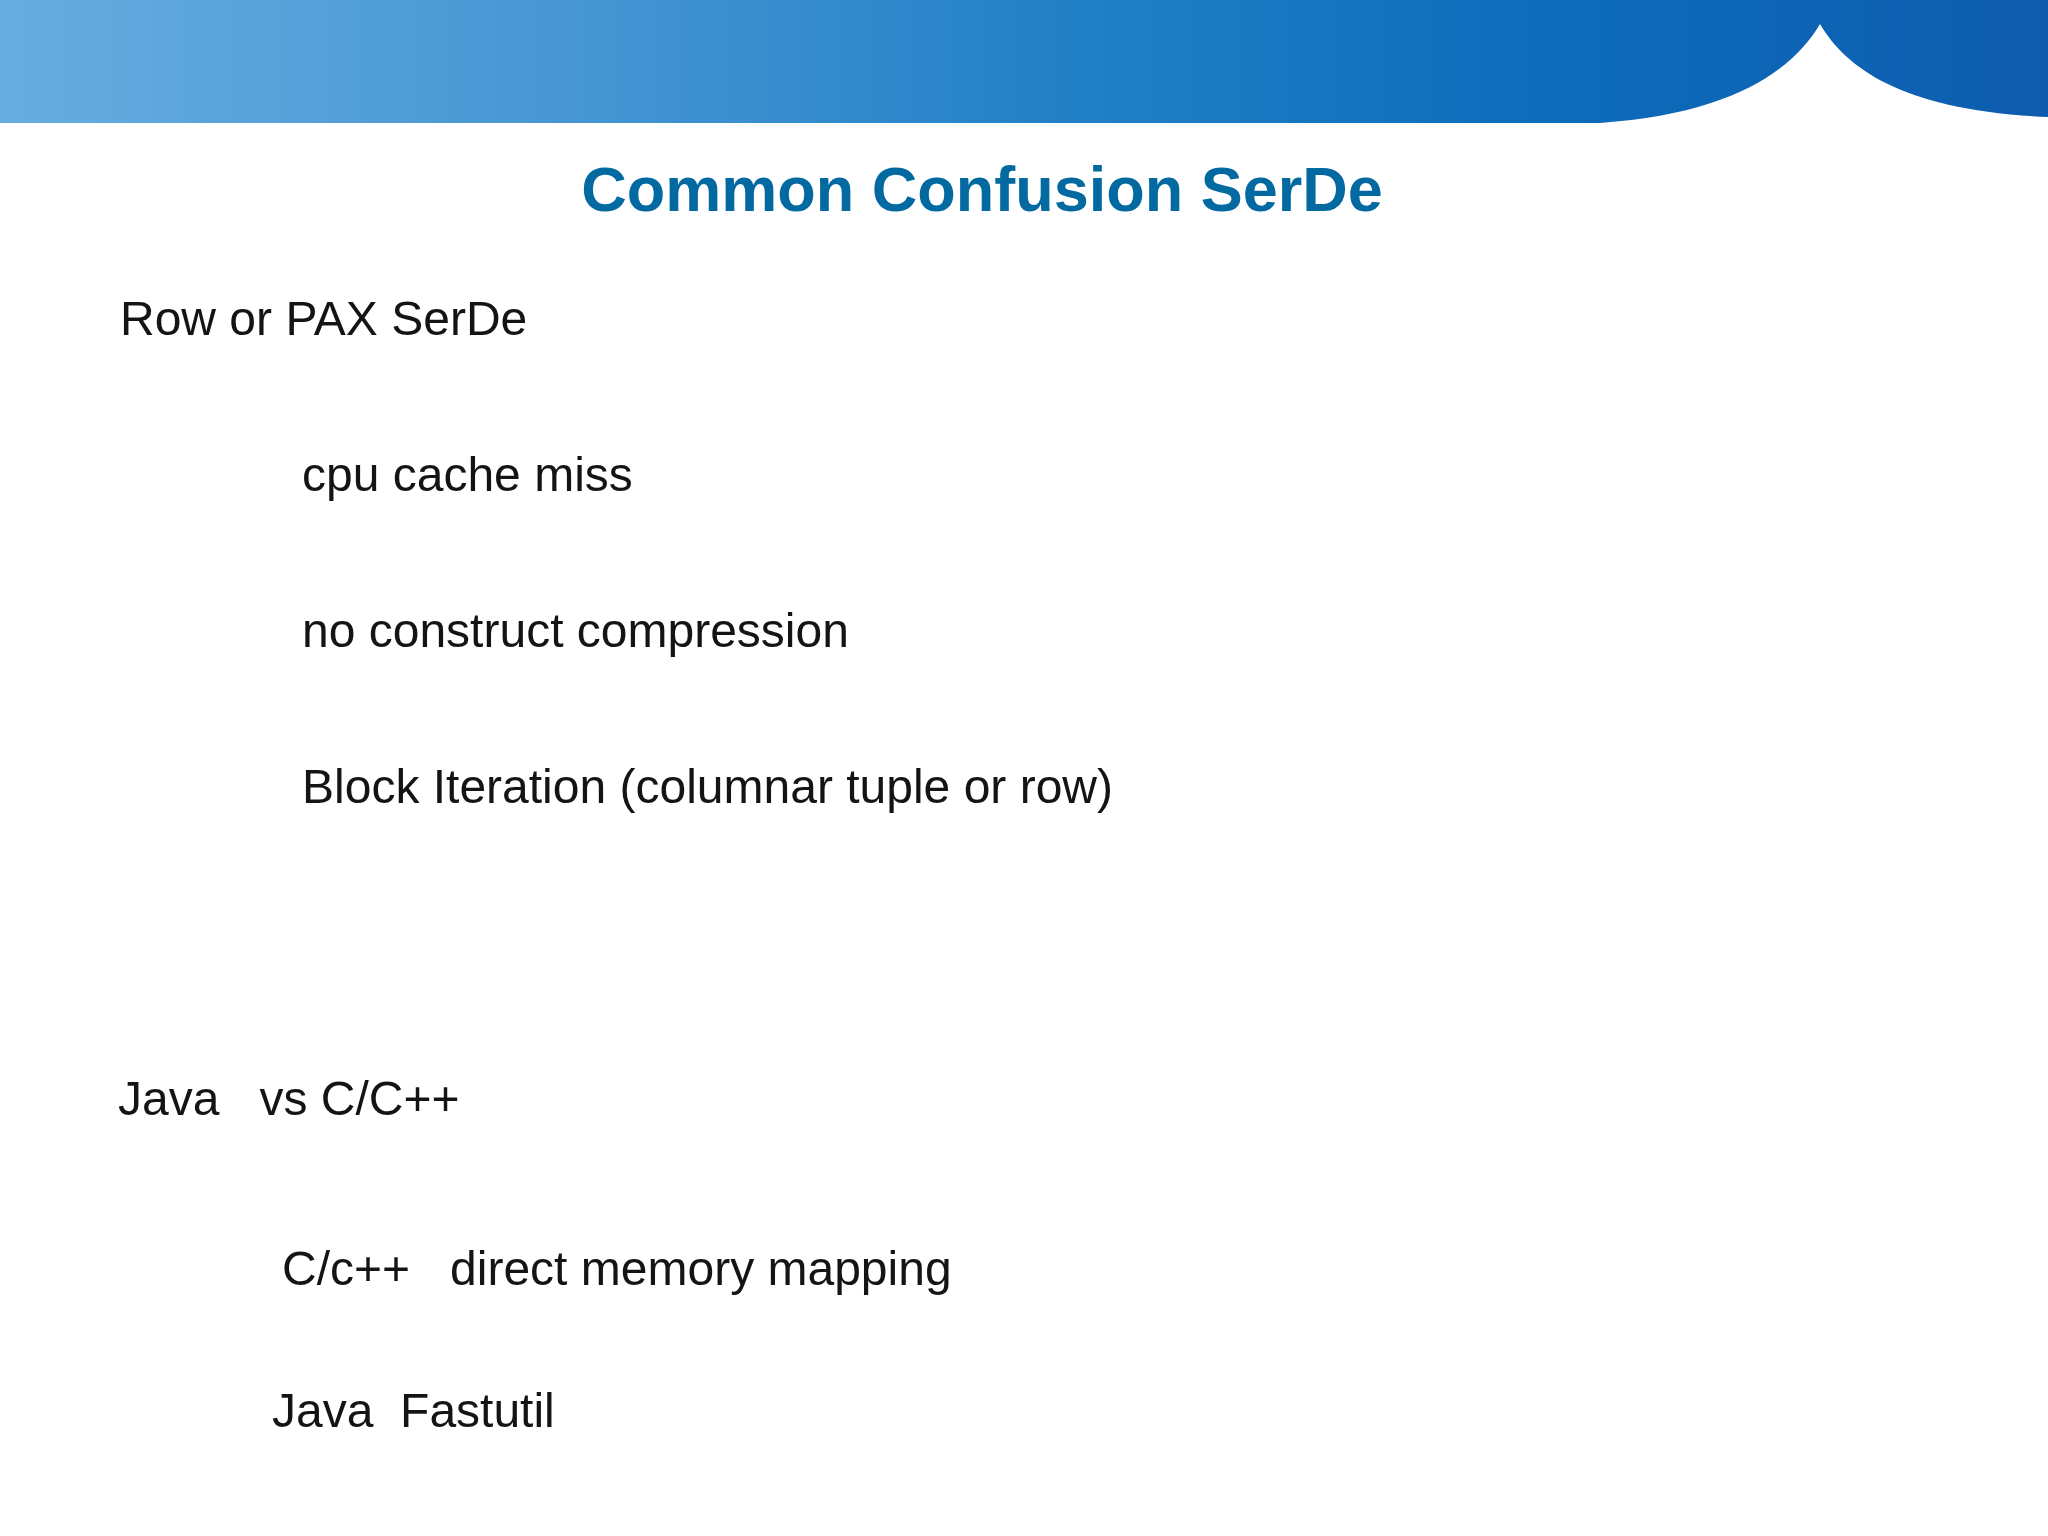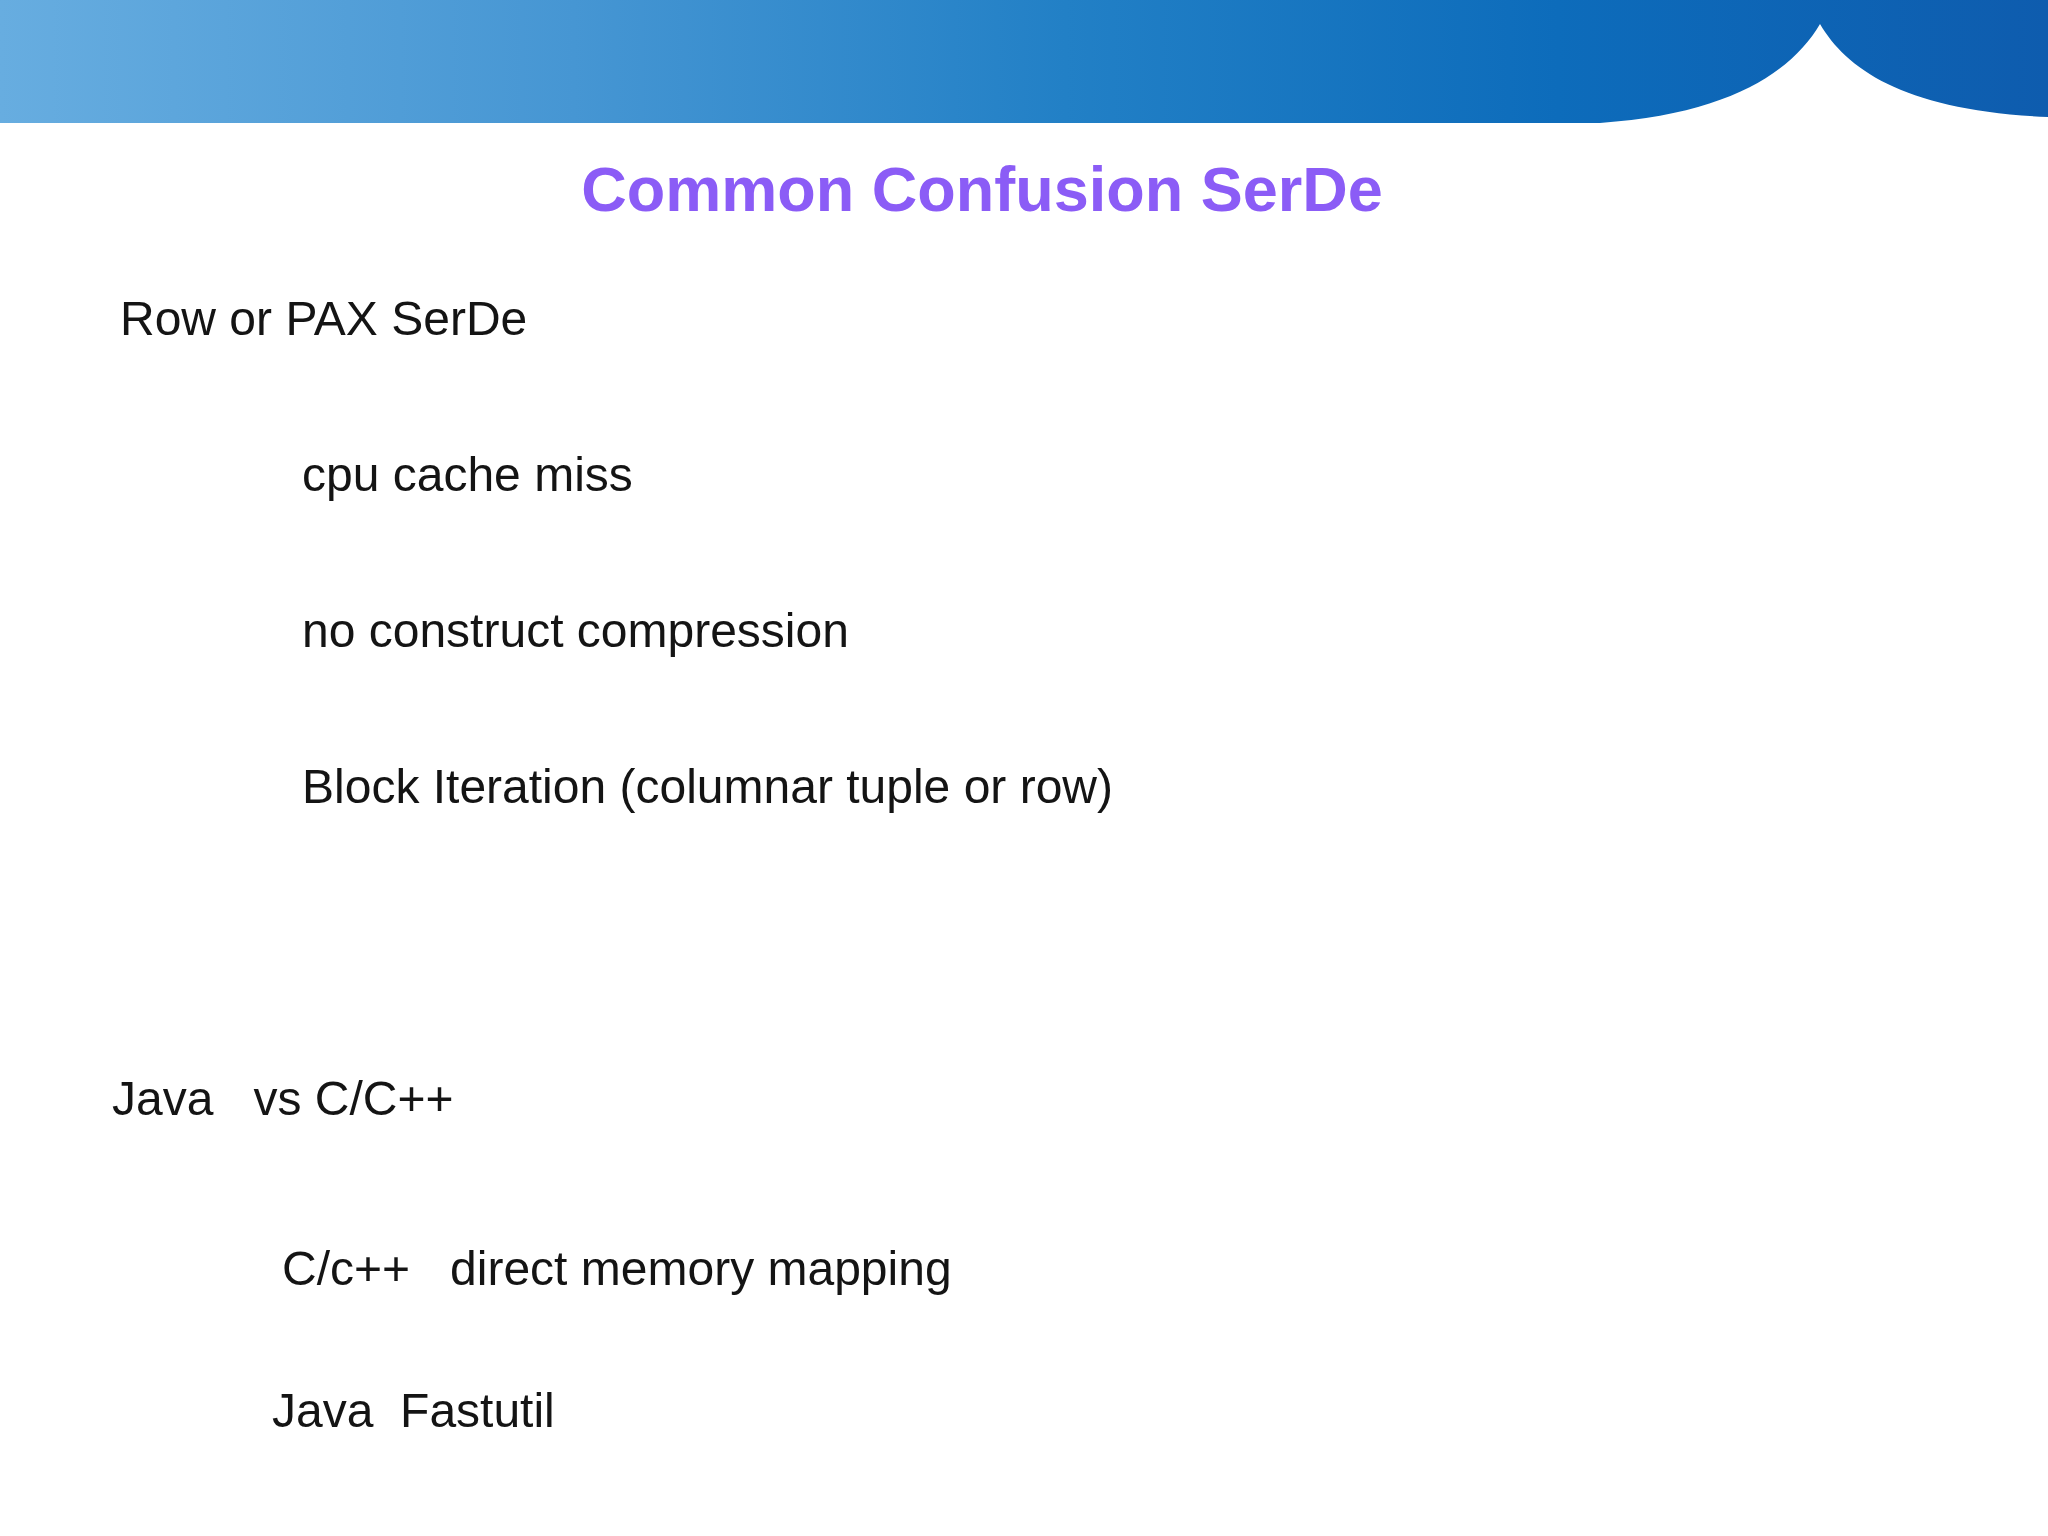--- a/index.html
+++ b/index.html
@@ -25,36 +25,36 @@
   }
   .slide-title {
     position: absolute;
     top: 158px;
     left: 0;
     width: 1964px;
     text-align: center;
     font-size: 63px;
     font-weight: bold;
     line-height: 1;
-    color: #8b5cf6;
+    color: #0369a1;
     letter-spacing: 0px;
     white-space: pre;
   }
   .body-line {
     position: absolute;
     font-size: 48px;
     line-height: 1;
     color: #141414;
     white-space: pre;
   }
   .line-row      { top: 295px;  left: 120px; }
   .line-cpu      { top: 451px;  left: 302px; }
   .line-nocol    { top: 607px;  left: 302px; }
   .line-block    { top: 763px;  left: 302px; }
-  .line-javavs   { top: 1075px; left: 112px; }
+  .line-javavs   { top: 1075px; left: 118px; }
   .line-cmap     { top: 1245px; left: 282px; }
   .line-fastutil { top: 1387px; left: 272px; }
 </style>
 </head>
 <body>
 
 <div id="slide">
 
   <svg class="header-banner" viewBox="0 0 2048 123" preserveAspectRatio="none" aria-hidden="true">
     <defs>

